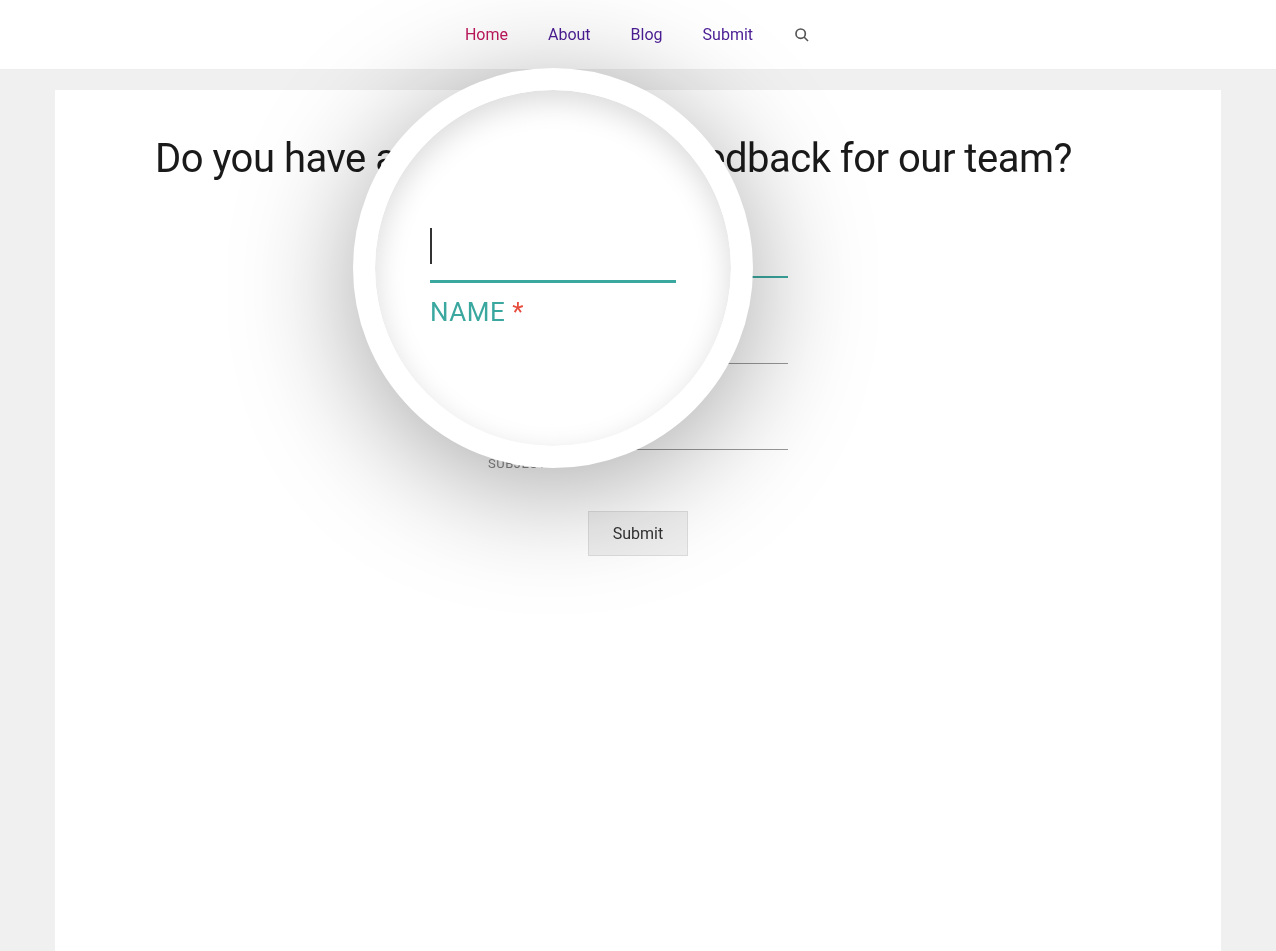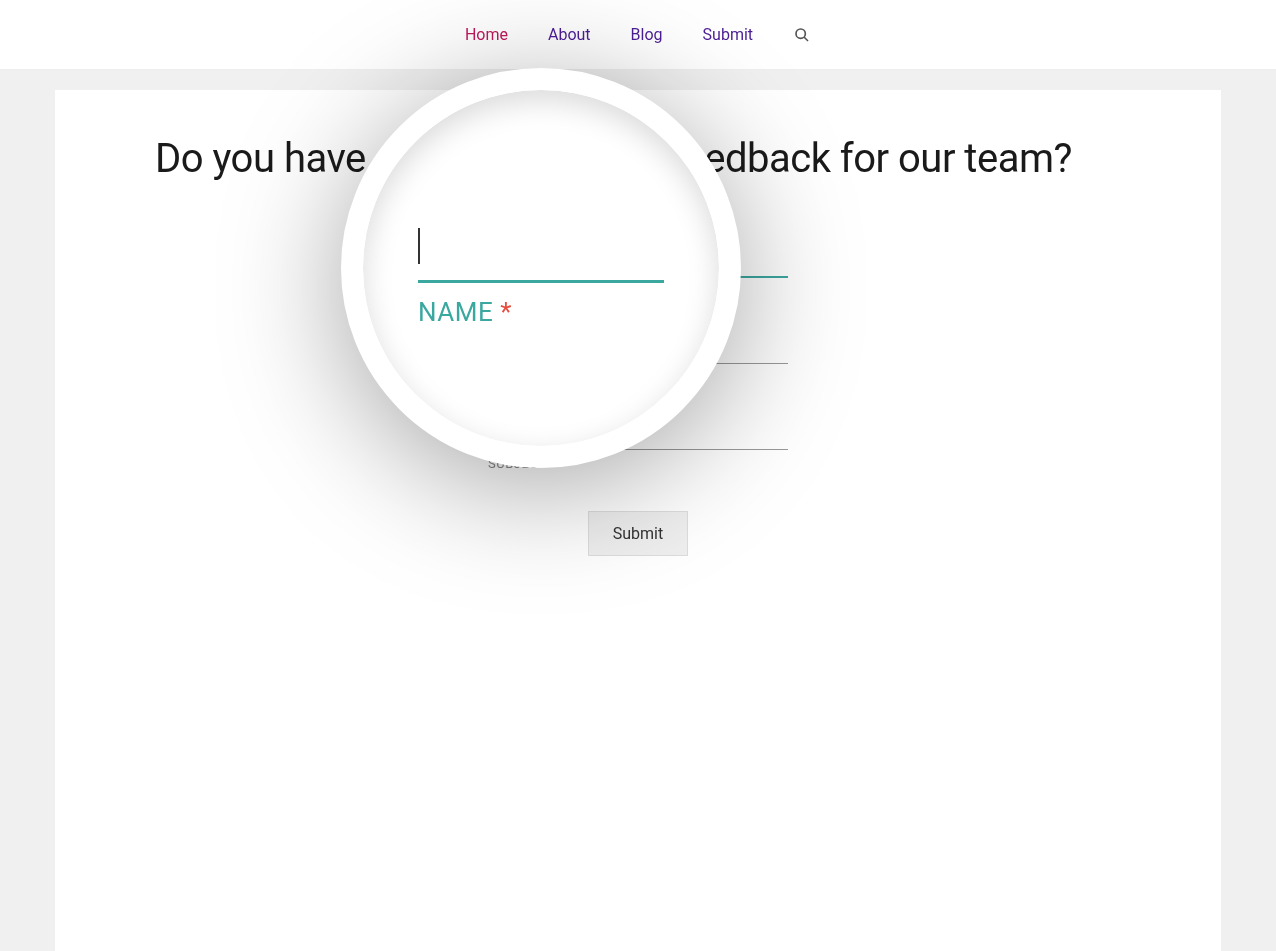--- a/index.html
+++ b/index.html
@@ -138,21 +138,21 @@
       border: 1px solid #ddd;
       padding: 12px 24px;
       font-size: 16px;
       color: #333;
       cursor: pointer;
       font-family: inherit;
     }
     
     .magnifier-overlay {
       position: absolute;
-      left: 341px;
+      left: 353px;
       top: 68px;
       width: 400px;
       height: 400px;
       pointer-events: none;
       filter: drop-shadow(0 20px 60px rgba(0,0,0,0.35));
     }
     
     .magnifier-ring {
       width: 100%;
       height: 100%;

